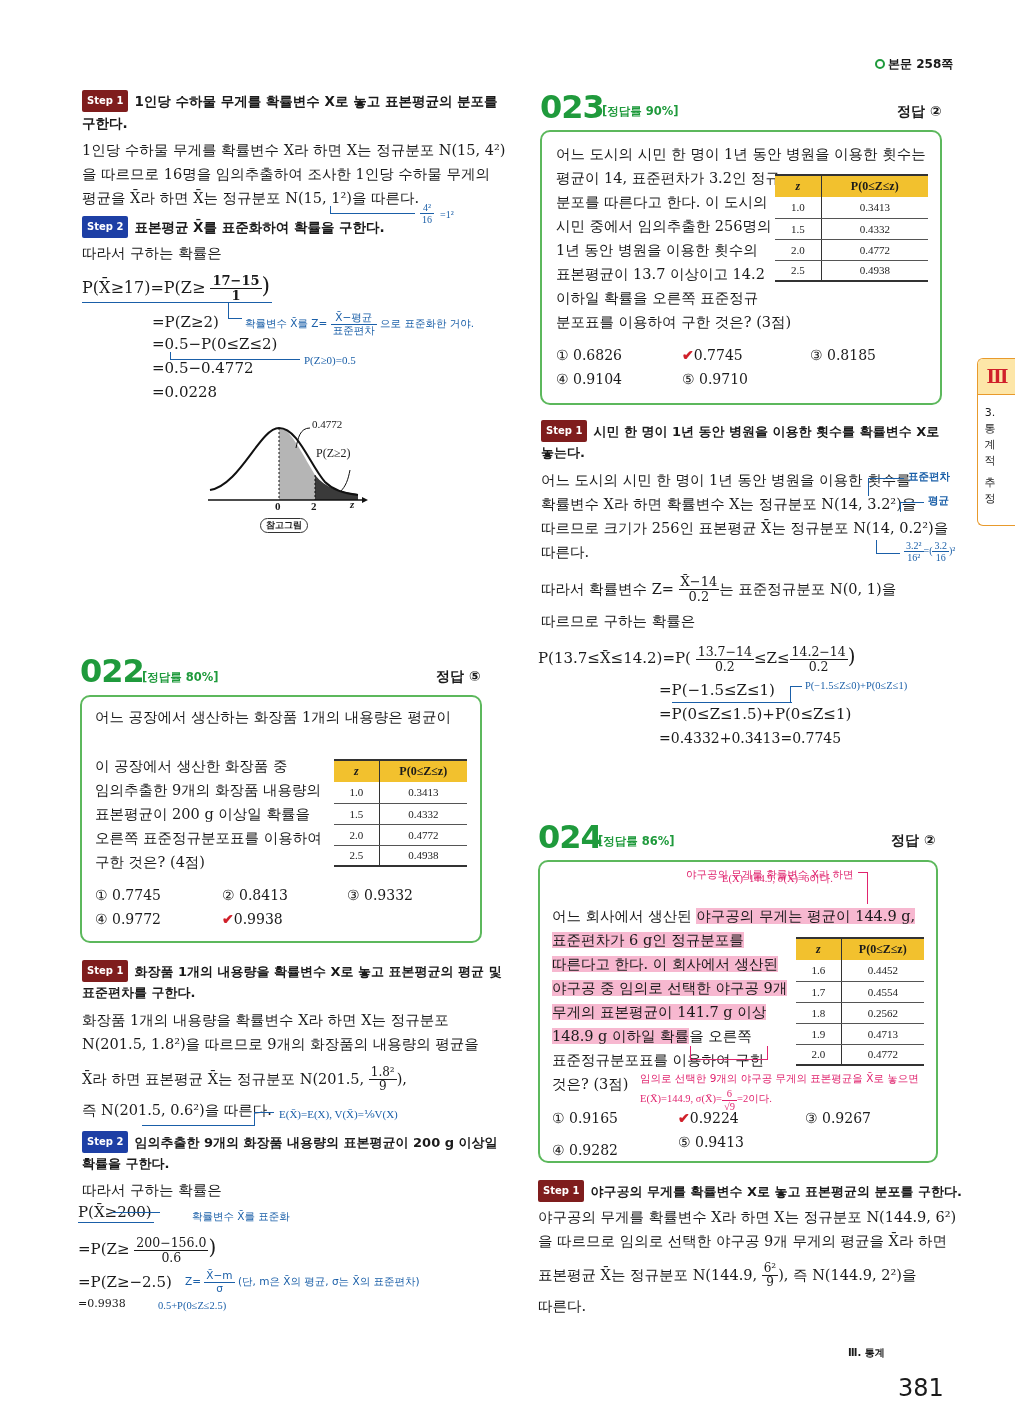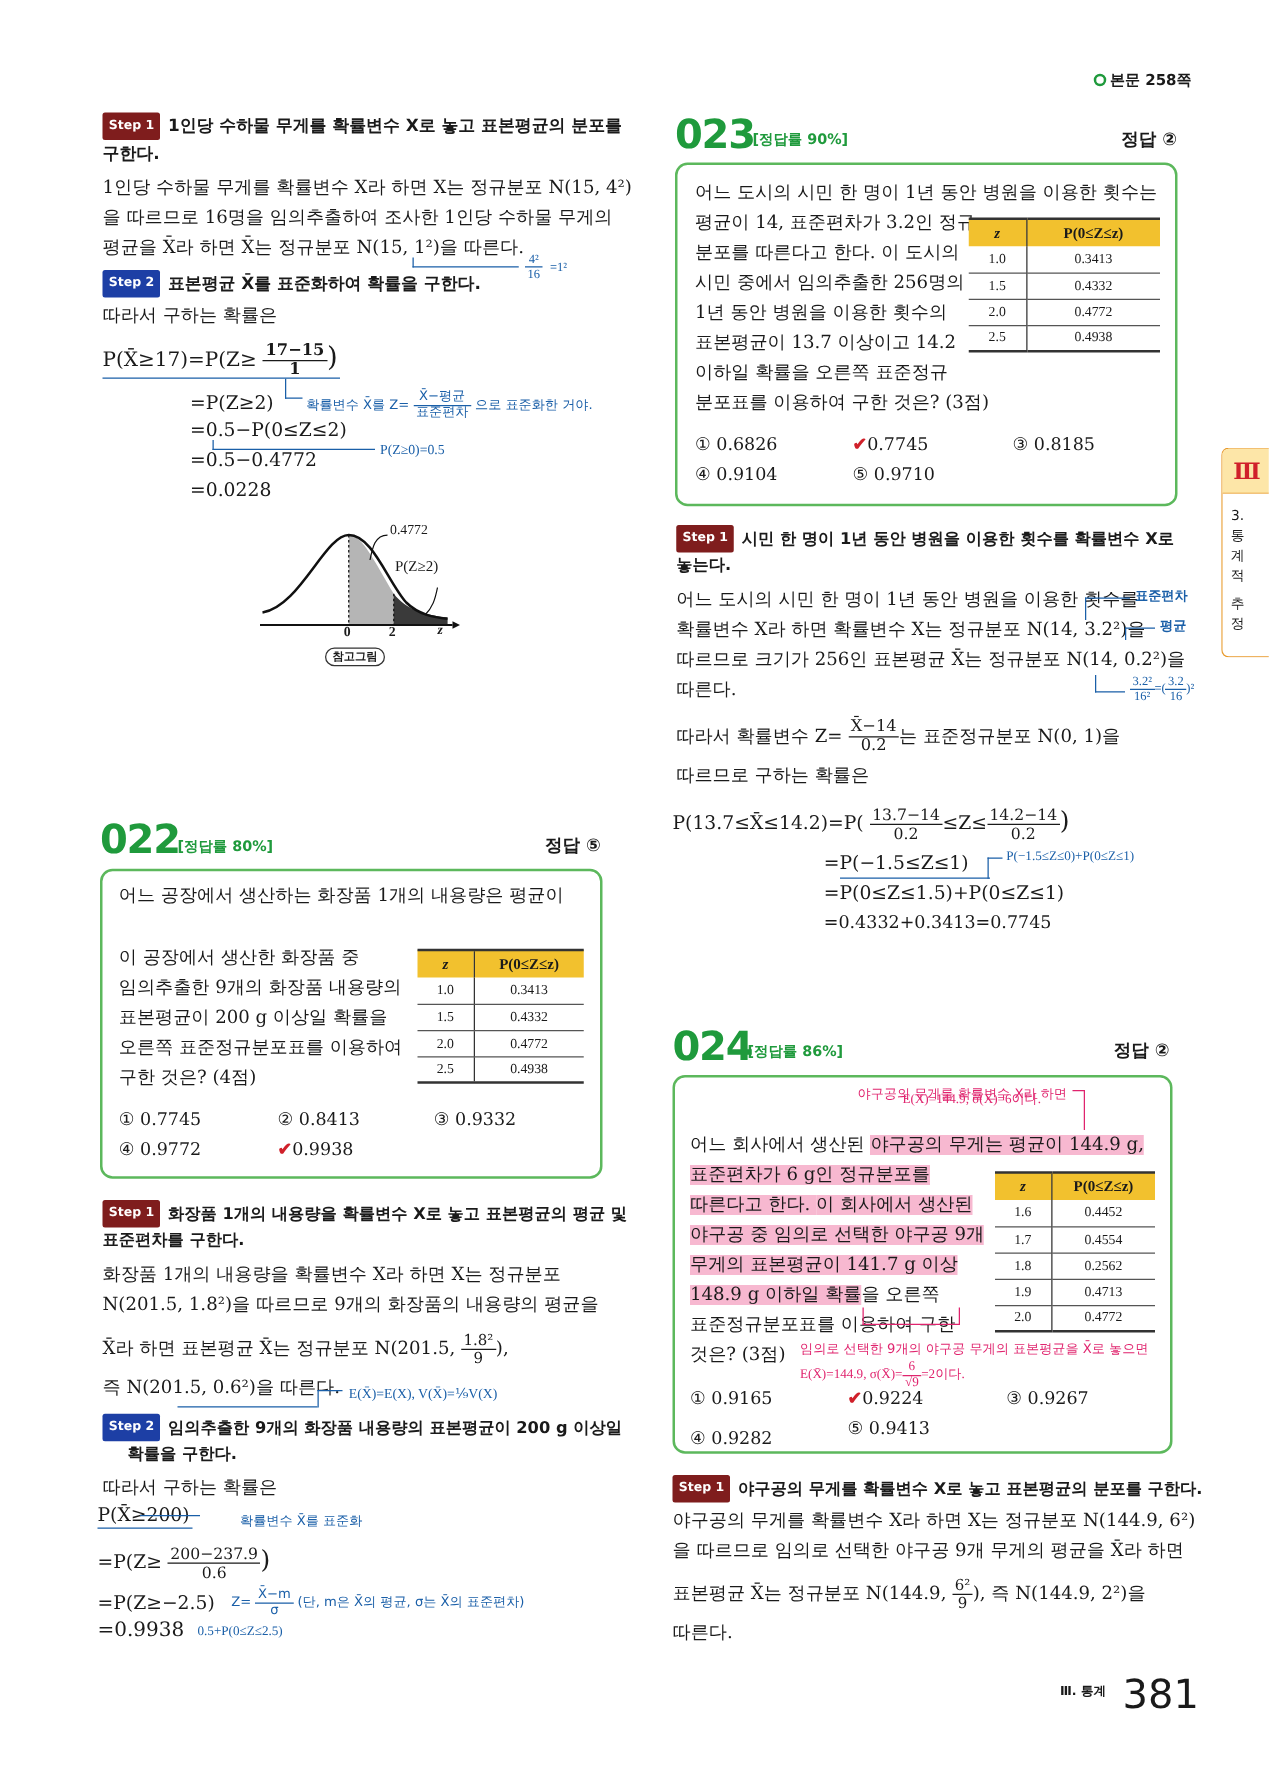--- a/index.html
+++ b/index.html
@@ -168,37 +168,37 @@
     <span class="frac" style="font-size:12px;"><span class="n">1.8²</span><span class="d">9</span></span><span>),</span>
   </div>
   <div class="line" style="left:82px;top:1100px;">즉 N(201.5, 0.6²)을 따른다.</div>
   <div class="arrow" style="left:142px;top:1120px;width:112px;height:6px;border-bottom-width:1.5px;"></div>
   <div class="arrow" style="left:254px;top:1112px;width:20px;height:14px;border-left-width:1.5px;border-top-width:1.5px;"></div>
   <div class="abs blue serif" style="left:279px;top:1108px;font-size:11px;white-space:nowrap;">E(X̄)=E(X), V(X̄)=⅑V(X)</div>
 
   <div class="line sans bold" style="left:82px;top:1131px;font-size:13px;">
     <span class="step step2">Step 2</span><span>임의추출한 9개의 화장품 내용량의 표본평균이 200 g 이상일</span>
   </div>
-  <div class="line sans bold" style="left:82px;top:1154px;font-size:13px;margin-left:20px;">확률을 구한다.</div>
+  <div class="line sans bold" style="left:82px;top:1154px;font-size:13px;">확률을 구한다.</div>
   <div class="line" style="left:82px;top:1180px;">따라서 구하는 확률은</div>
   <div class="line" style="left:78px;top:1202px;font-size:15px;">P(X̄≥200)</div>
   <div class="abs" style="left:78px;top:1222px;width:76px;border-bottom:1.5px solid #1a5fa8;"></div>
   <div class="arrow" style="left:112px;top:1212px;width:48px;height:14px;border-left-width:1.5px;border-top-width:1.5px;border-left-width:0;"></div>
   <div class="abs blue note" style="left:192px;top:1210px;">확률변수 X̄를 표준화</div>
   <div class="line" style="left:78px;top:1236px;font-size:15px;">
     <span>=P(Z≥</span>
-    <span class="frac" style="font-size:12.5px;"><span class="n">200−237.9</span><span class="d">0.6</span></span><span style="font-size:20px;">)</span>
+    <span class="frac" style="font-size:12.5px;"><span class="n">200−156.0</span><span class="d">0.6</span></span><span style="font-size:20px;">)</span>
   </div>
   <div class="line" style="left:78px;top:1272px;font-size:15px;">=P(Z≥−2.5)</div>
   <div class="abs blue note" style="left:185px;top:1270px;white-space:nowrap;">
     <span>Z=</span>
     <span class="frac"><span class="n">X̄−m</span><span class="d">σ</span></span>
     <span>(단, m은 X̄의 평균, σ는 X̄의 표준편차)</span>
   </div>
-  <div class="line" style="left:78px;top:1294px;font-size:16px;">=0.9938</div>
+  <div class="line" style="left:78px;top:1294px;font-size:11px;">=0.9938</div>
   <div class="abs blue serif" style="left:158px;top:1300px;font-size:10.5px;">0.5+P(0≤Z≤2.5)</div>
 </div>
 
 <div>
   <div class="qnum" style="left:540px;top:88px;">023</div>
   <div class="qrate" style="left:602px;top:104px;">[정답률 90%]</div>
   <div class="answer" style="left:897px;top:103px;">정답 ②</div>
   <div class="qbox" style="left:540px;top:130px;width:402px;height:275px;">
     <div class="line" style="left:14px;top:12px;">어느 도시의 시민 한 명이 1년 동안 병원을 이용한 횟수는</div>
     <div class="line" style="left:14px;top:36px;">평균이 14, 표준편차가 3.2인 정규</div>
@@ -337,13 +337,13 @@
   <div class="line" style="left:538px;top:1207px;">야구공의 무게를 확률변수 X라 하면 X는 정규분포 N(144.9, 6²)</div>
   <div class="line" style="left:538px;top:1231px;">을 따르므로 임의로 선택한 야구공 9개 무게의 평균을 X̄라 하면</div>
   <div class="line" style="left:538px;top:1262px;">
     <span>표본평균 X̄는 정규분포 N(144.9,</span>
     <span class="frac" style="font-size:12px;"><span class="n">6²</span><span class="d">9</span></span><span>), 즉 N(144.9, 2²)을</span>
   </div>
   <div class="line" style="left:538px;top:1296px;">따른다.</div>
 </div>
 
 <div class="abs sans bold" style="left:848px;top:1346px;font-size:10px;">Ⅲ. 통계</div>
-<div class="abs sans" style="left:898px;top:1336px;font-size:32px;">381</div>
+<div class="abs sans" style="left:898px;top:1374px;font-size:24px;">381</div>
 
 </body></html>

